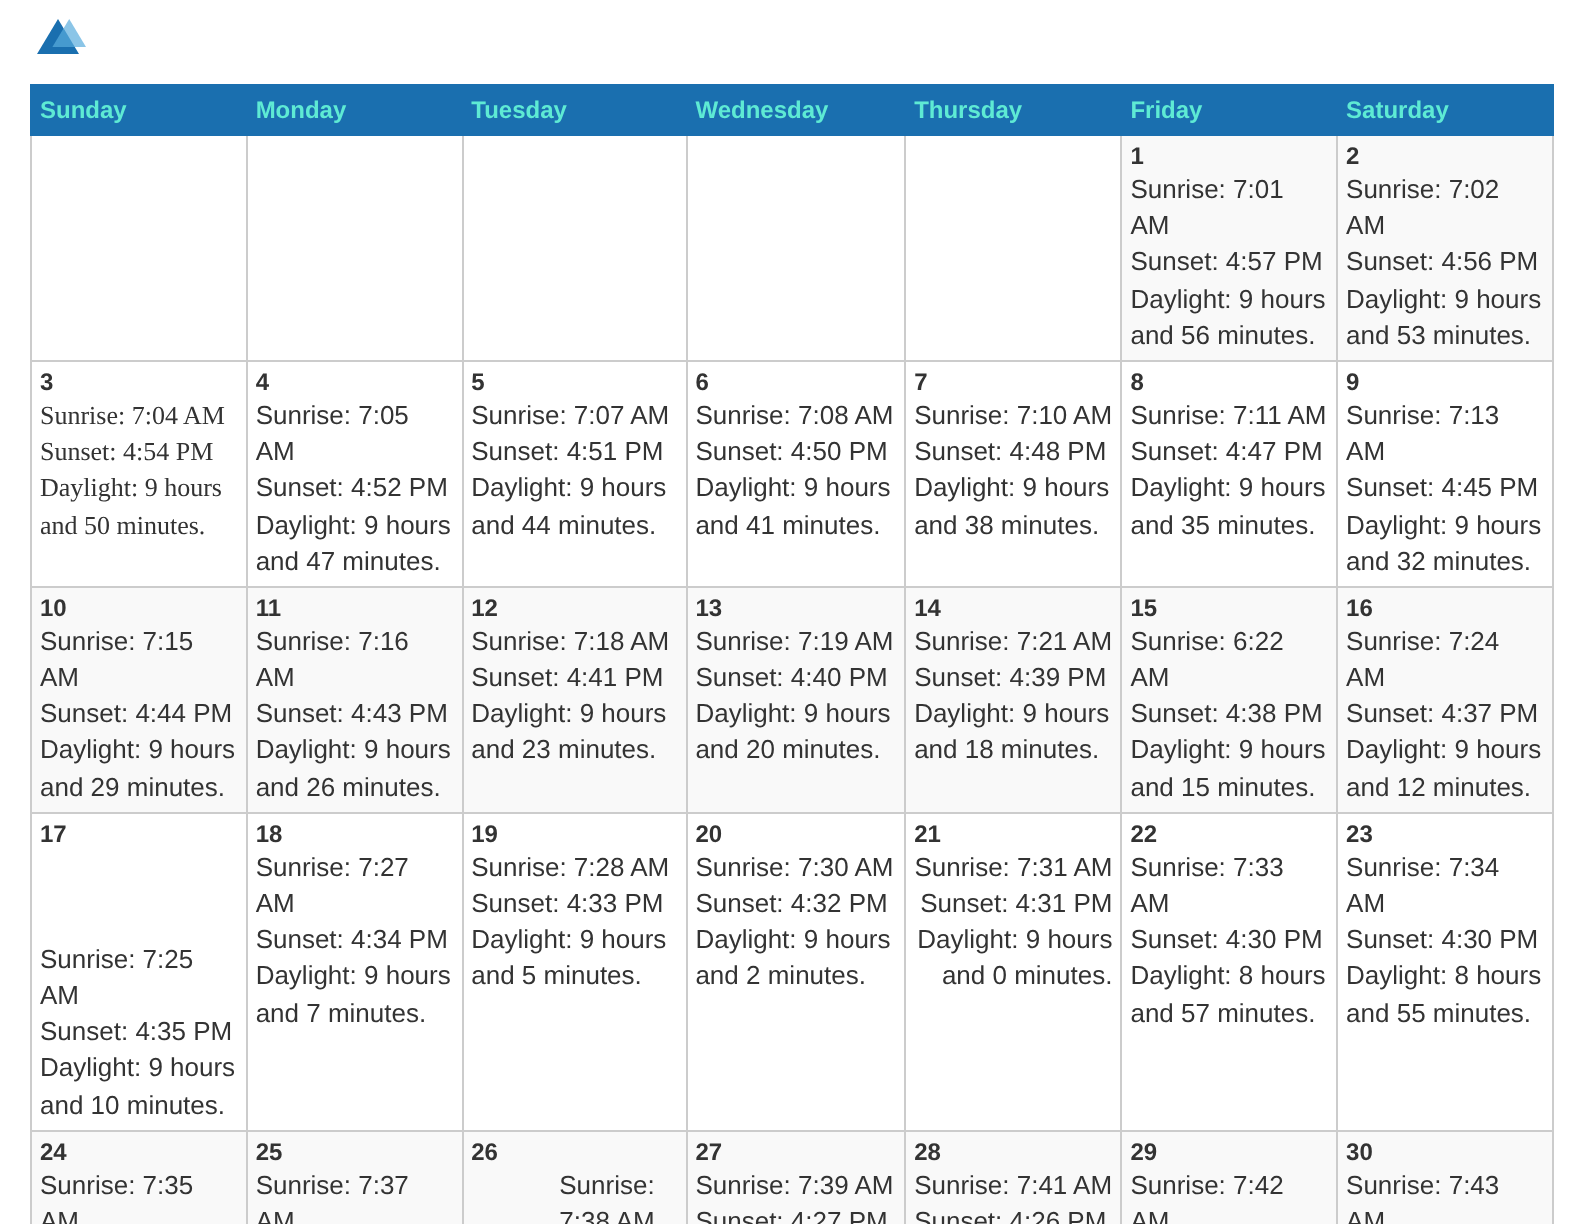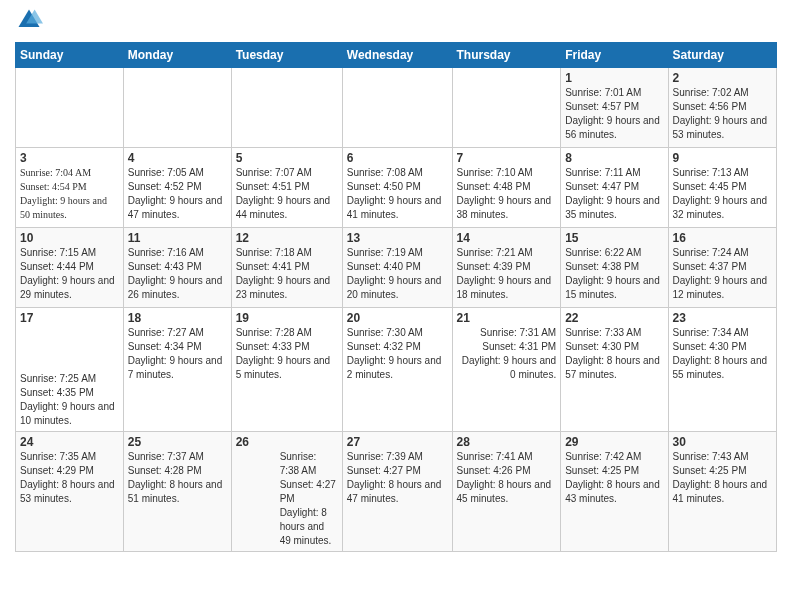--- a/index.html
+++ b/index.html
@@ -56,21 +56,21 @@
     .subtitle {
       font-size: 14px;
       color: #555;
     }
     table {
       width: 100%;
       border-collapse: collapse;
     }
     thead tr th {
       background-color: #1a6faf;
-      color: #ffffff;
+      color: #5eead4;
       padding: 5px 4px;
       font-size: 12px;
       text-align: left;
       border: 1px solid #1a6faf;
     }
     tbody tr td {
       border: 1px solid #ccc;
       vertical-align: top;
       padding: 3px 4px;
       font-size: 9.5px;
@@ -82,21 +82,21 @@
     tbody tr:nth-child(odd) td {
       background-color: #f9f9f9;
     }
     .day-num {
       font-size: 12px;
       font-weight: bold;
       display: block;
       margin-bottom: 1px;
     }
     .day-info {
-      font-size: 10px;
+      font-size: 13px;
       line-height: 1.4;
       color: #333;
     }
     .empty-cell {
       background: #fff !important;
     }
   </style>
 </head>
 <body>
 

